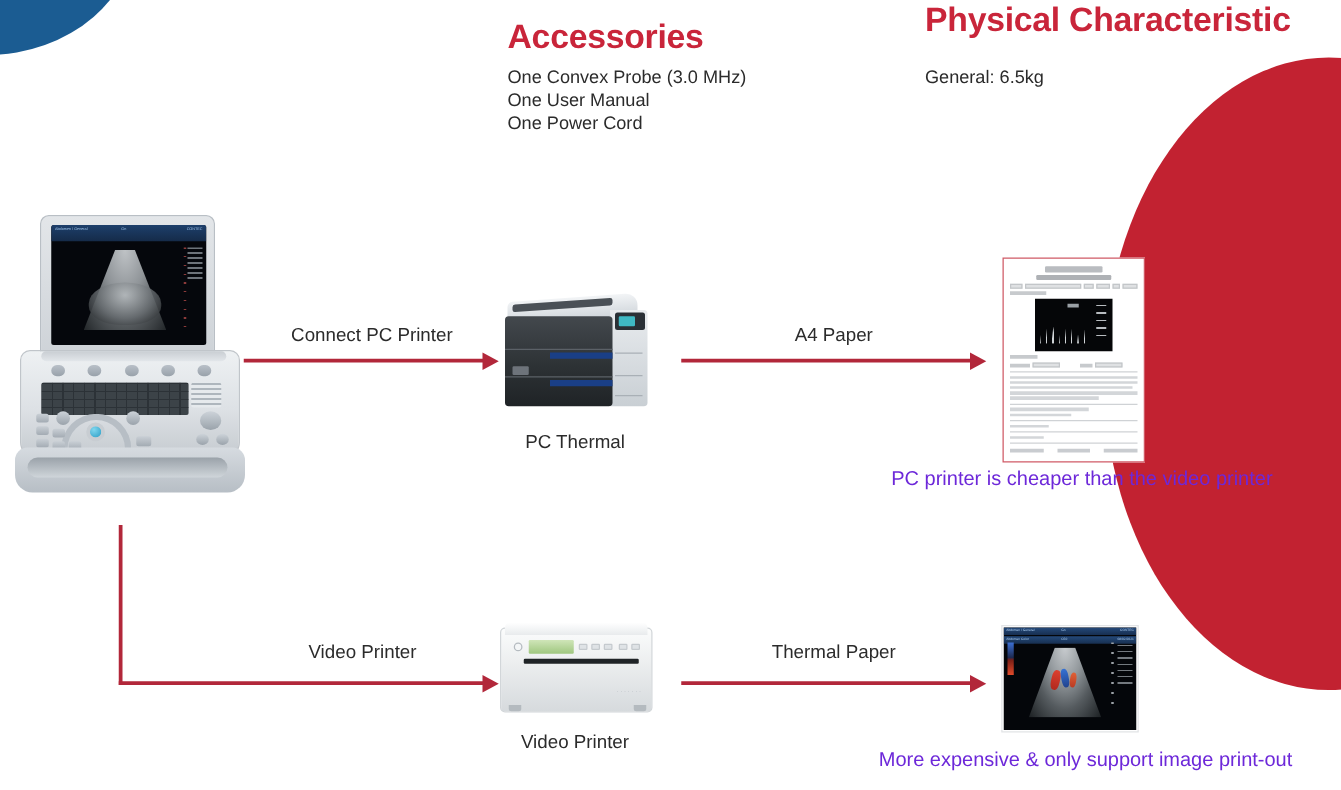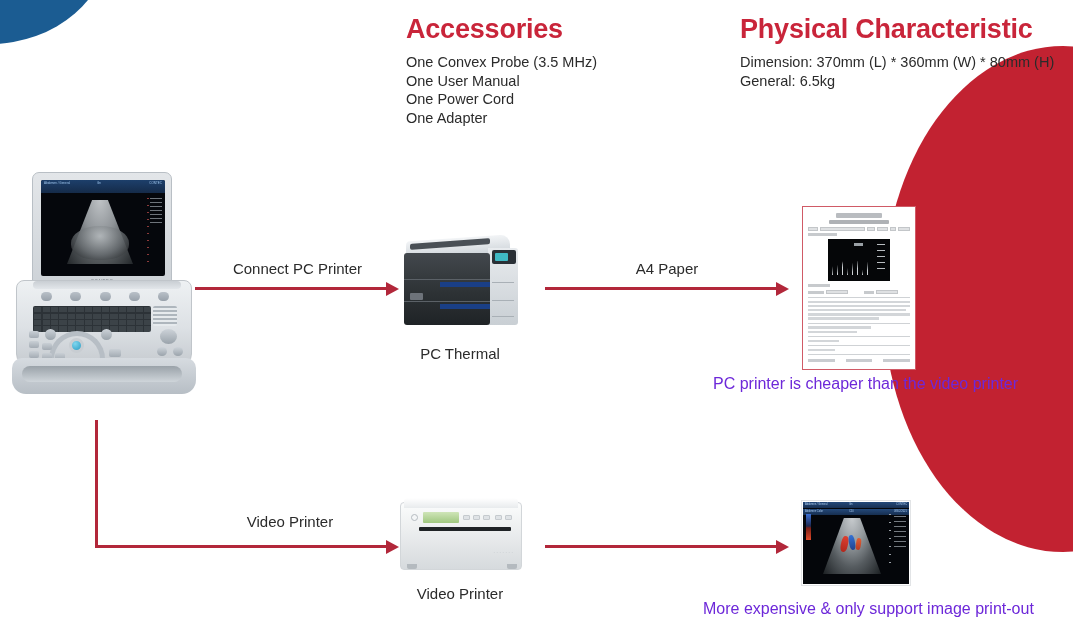--- a/index.html
+++ b/index.html
@@ -490,29 +490,27 @@
 </head>
 <body>
 
 <div id="slide">
 
   <div class="corner-blue-2"></div>
   <div class="corner-red"></div>
 
   <div class="heading" style="left:406px; top:14px;">Accessories</div>
   <div class="body-lines" style="left:406px; top:53px;">
-    <div>One Convex Probe (3.5 MHz)</div>
+    <div>One Convex Probe (3.0 MHz)</div>
     <div>One User Manual</div>
     <div>One Power Cord</div>
-    <div>One Adapter</div>
   </div>
 
-  <div class="heading" style="left:740px; top:14px;">Physical Characteristic</div>
+  <div class="heading" style="left:740px; top:1px;">Physical Characteristic</div>
   <div class="body-lines" style="left:740px; top:53px;">
-    <div>Dimension: 370mm (L) * 360mm (W) * 80mm (H)</div>
     <div>General: 6.5kg</div>
   </div>
 
   <div class="machine">
     <div class="m-lid">
       <div class="m-screen">
         <div class="m-screen-bar">
           <span style="left:3px;">Abdomen / General</span>
           <span style="left:56px;">Gn</span>
           <span style="right:3px;">CONTEC</span>
@@ -650,20 +648,21 @@
       <div class="vp-brand">· · · · · · ·</div>
       <div class="vp-feet">
         <i></i>
         <i></i>
       </div>
     </div>
     <div class="vp-topface"></div>
   </div>
   <div class="node-caption" style="left:398px; top:585px; width:124px;">Video Printer</div>
 
+  <div class="flow-label" style="left:545px; top:513px; width:244px;">Thermal Paper</div>
   <div class="arrow-h" style="left:545px; top:545px; width:232px;"></div>
   <div class="arrow-head" style="left:776px; top:539.5px;"></div>
 
   <div class="thermal">
     <div class="th-inner">
       <div class="th-bar" style="top:0;">
         <span style="left:2px;">Abdomen / General</span>
         <span style="left:46px;">Gn</span>
         <span style="right:2px;">CONTEC</span>
       </div>

